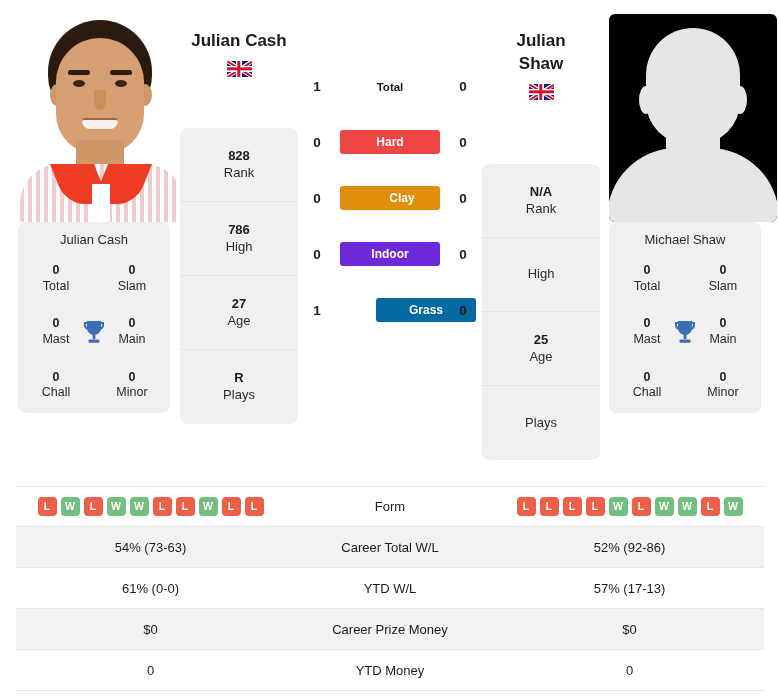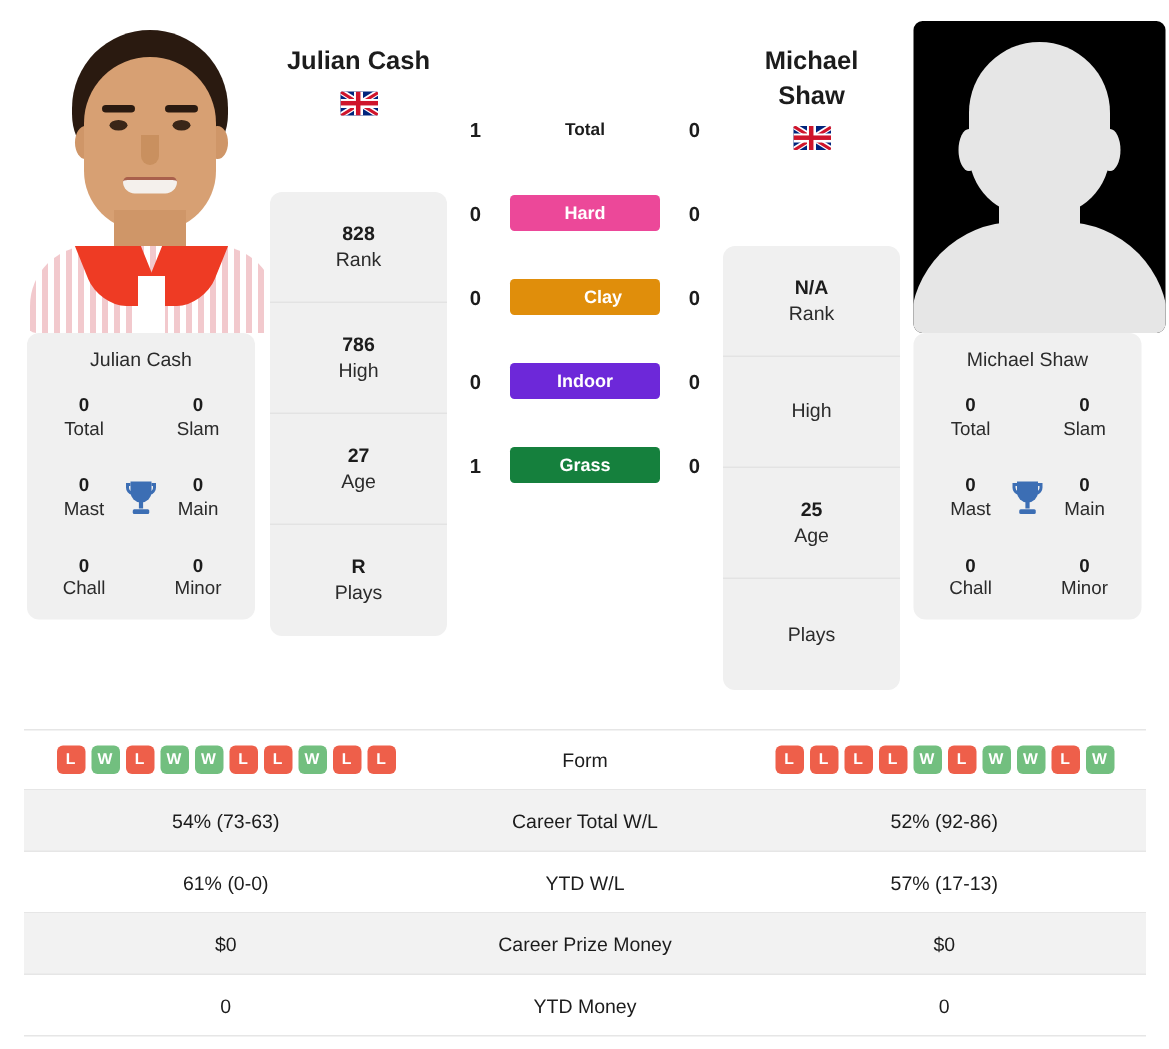--- a/index.html
+++ b/index.html
@@ -251,21 +251,21 @@
       <div class="nm">Julian Cash</div>
       <span class="flag">
         <span class="dg dg1"></span><span class="dg dg2"></span>
         <span class="dr dr1"></span><span class="dr dr2"></span>
         <span class="cw-h"></span><span class="cw-v"></span>
         <span class="cr-h"></span><span class="cr-v"></span>
       </span>
     </div>
 
     <div class="name-head right">
-      <div class="nm">Michael</div>
+      <div class="nm">Julian</div>
       <div class="nm">Shaw</div>
       <span class="flag">
         <span class="dg dg1"></span><span class="dg dg2"></span>
         <span class="dr dr1"></span><span class="dr dr2"></span>
         <span class="cw-h"></span><span class="cw-v"></span>
         <span class="cr-h"></span><span class="cr-v"></span>
       </span>
     </div>
 
     <div class="titles-card left">
@@ -382,42 +382,42 @@
 
     <div class="h2h" id="h2h">
         <div class="h2h-row">
           <div class="h2h-score">1</div>
           <div class="h2h-mid"><span class="h2h-total-lab">Total</span></div>
           <div class="h2h-score">0</div>
         </div>
         <div class="h2h-row">
           <div class="h2h-score">0</div>
           <div class="h2h-mid">
-            <span class="surface-pill" style="background: #ec4899;">Hard</span>
+            <span class="surface-pill" style="background: #ef4444;">Hard</span>
           </div>
           <div class="h2h-score">0</div>
         </div>
         <div class="h2h-row">
           <div class="h2h-score">0</div>
           <div class="h2h-mid">
             <span class="surface-pill" style="background: rgb(224, 142, 11); padding-left: 24px;">Clay</span>
           </div>
           <div class="h2h-score">0</div>
         </div>
         <div class="h2h-row">
           <div class="h2h-score">0</div>
           <div class="h2h-mid">
             <span class="surface-pill" style="background: #6d28d9;">Indoor</span>
           </div>
           <div class="h2h-score">0</div>
         </div>
         <div class="h2h-row">
           <div class="h2h-score">1</div>
           <div class="h2h-mid">
-            <span class="surface-pill" style="background: #15803d;">Grass</span>
+            <span class="surface-pill" style="background: #0369a1; margin-left: 36px;">Grass</span>
           </div>
           <div class="h2h-score">0</div>
         </div>
       </div>
 
   </div>
 
   <div class="table" id="stats-table">
       <div class="trow">
         <div class="tcell-l">

